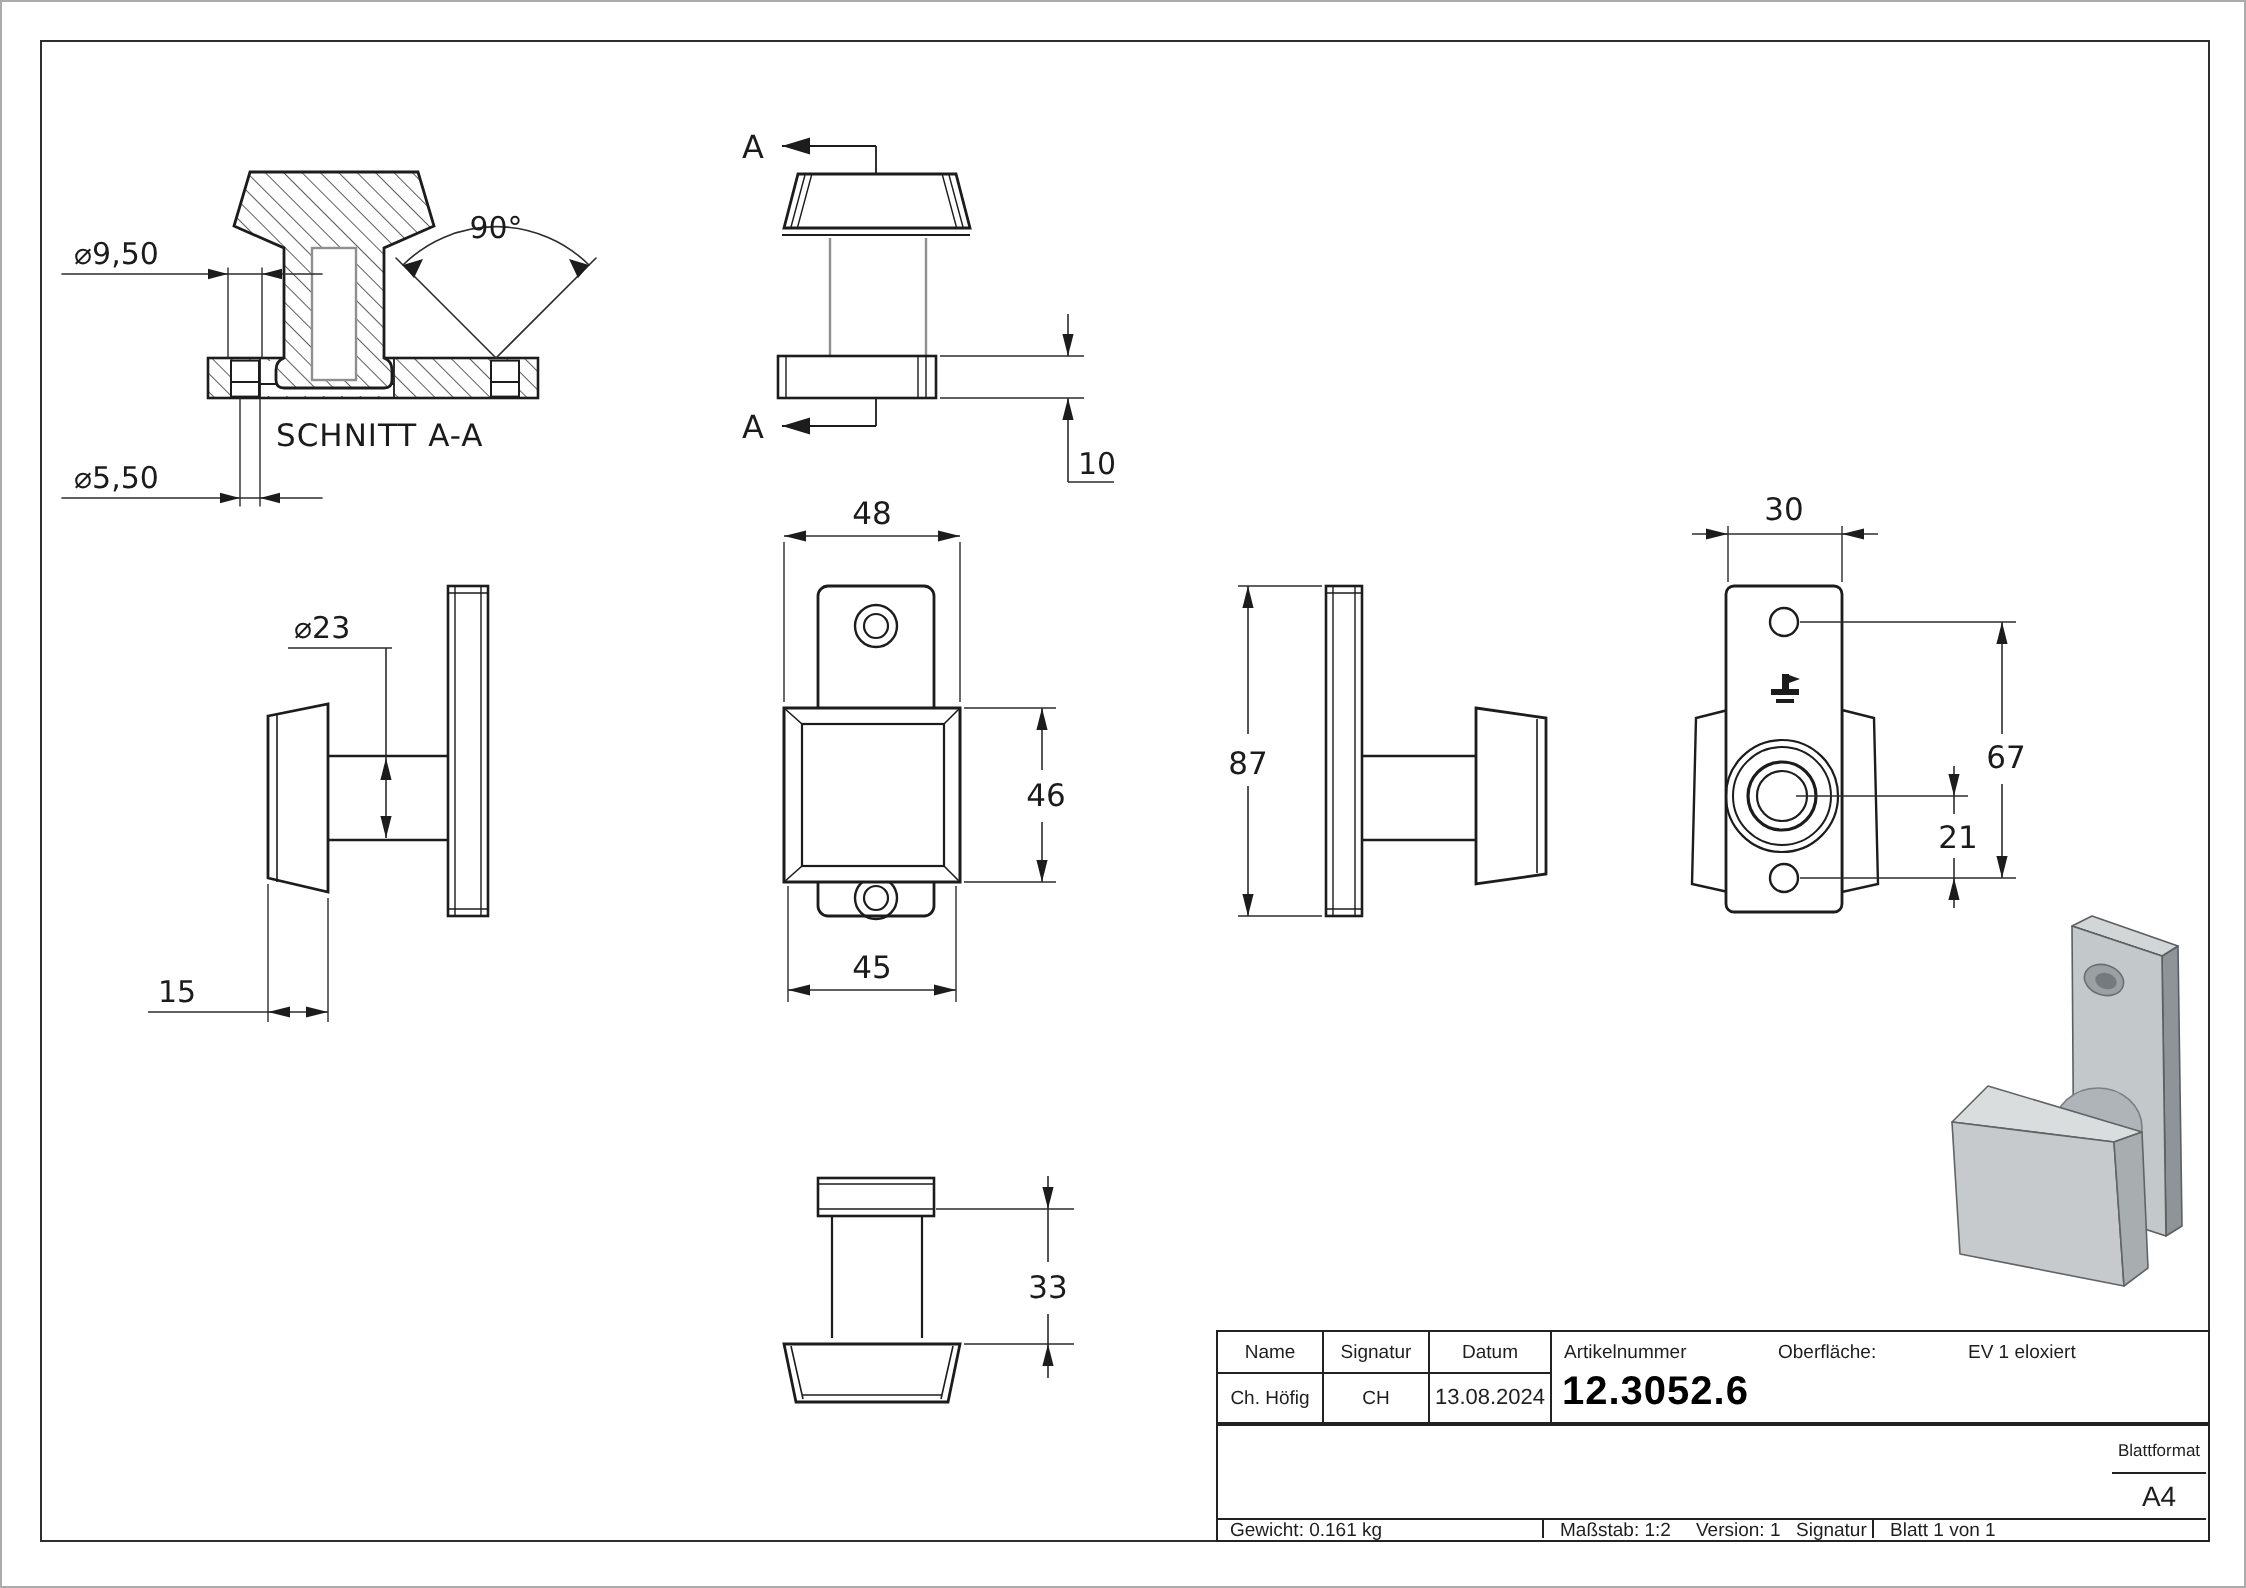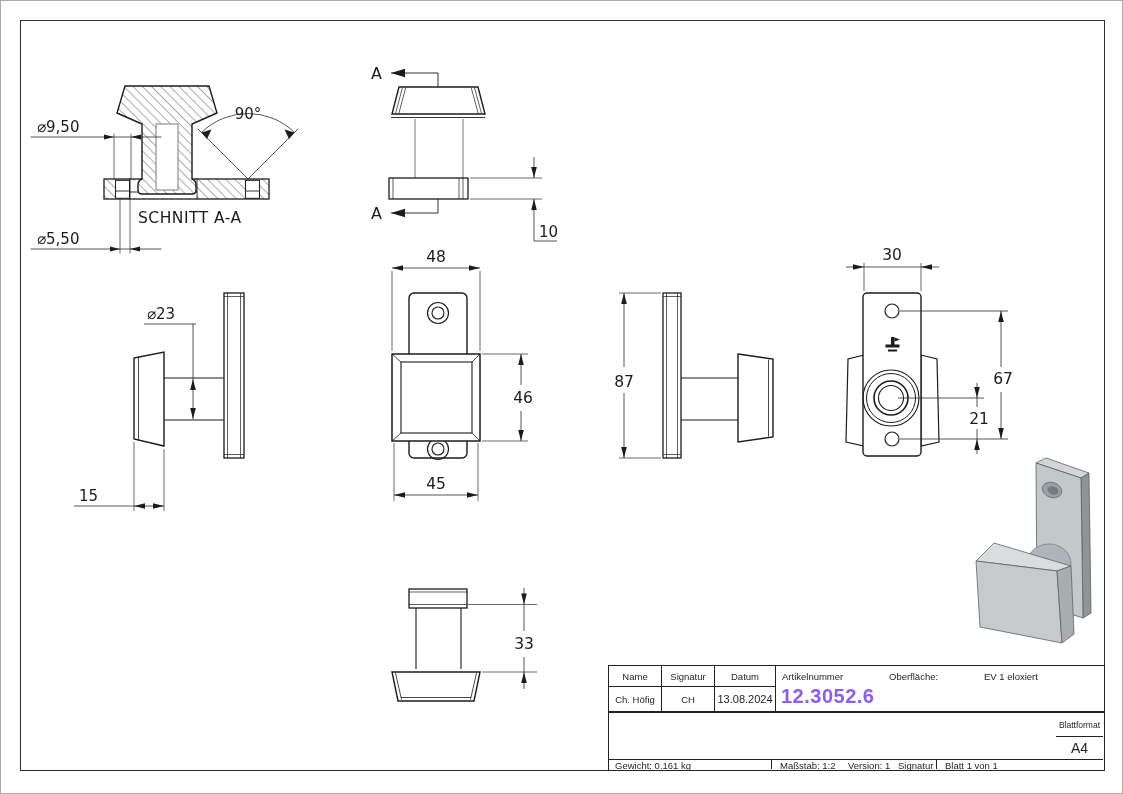--- a/index.html
+++ b/index.html
@@ -16,21 +16,21 @@
   .cutlet{font-size:16px;}
   
   .tb{position:absolute;left:607px;top:664px;width:497px;height:106px;
       border:1.5px solid #222;box-sizing:border-box;background:#fff;
       font-family:"Liberation Sans",sans-serif;color:#1e1e1e;text-align:center;}
   .tb .c{position:absolute;box-sizing:border-box;font-size:9.5px;}
   .cc{display:flex;align-items:center;justify-content:center;}
   .bR{border-right:1px solid #222;} .bB{border-bottom:1px solid #222;}
   .heavy{position:absolute;left:0;width:100%;height:2px;background:#222;}
   .artnum{position:absolute;left:5px;top:19px;font-size:20px;font-weight:bold;
-          letter-spacing:0.5px;color:#8b5cf6;}
+          letter-spacing:0.5px;color:#000000;}
   .small-label{position:absolute;font-size:9.5px;}
 </style>
 </head>
 <body>
 
 <div class="sheet">
   <div class="frame"></div>
 
   <svg class="drawing" width="1123" height="794" viewBox="0 0 1123 794">
     <defs>

